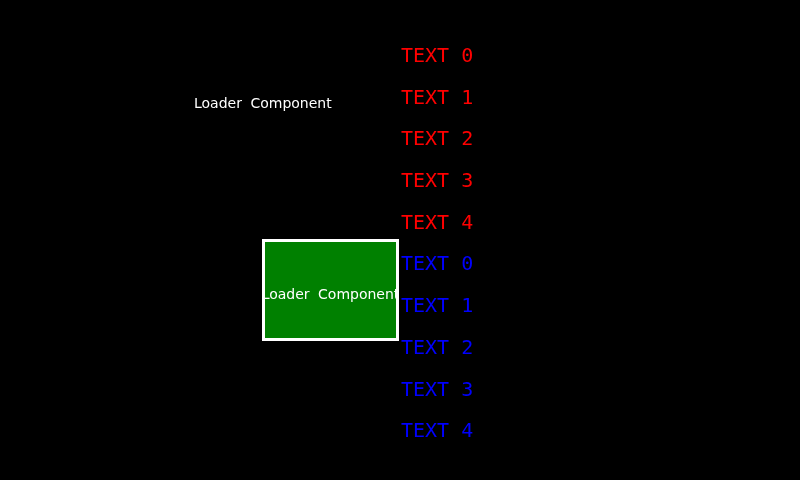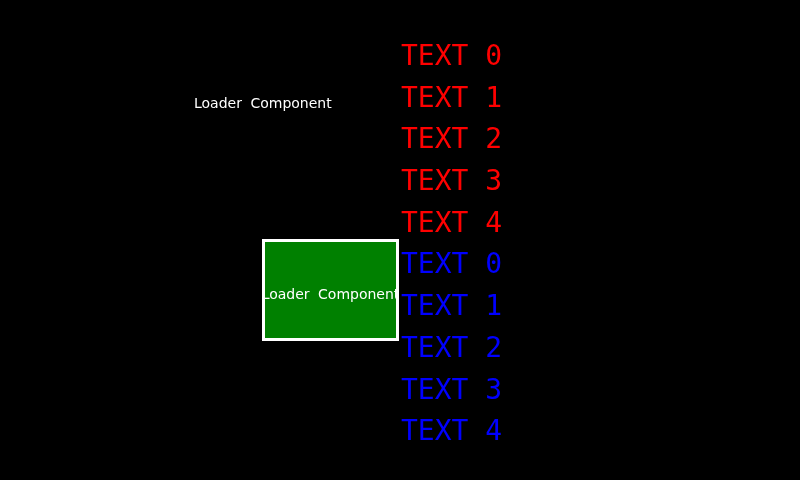--- a/index.html
+++ b/index.html
@@ -54,21 +54,21 @@
     left: 401px;
     top: 35px;
     display: flex;
     flex-direction: column;
   }
 
   .text-item {
     height: 41.7px;
     line-height: 41.7px;
     font-family: "DejaVu Sans Mono", monospace;
-    font-size: 28px;
+    font-size: 20px;
     white-space: pre;
   }
 </style>
 </head>
 <body style="background: rgb(0, 0, 0);">
 
 <div class="screen">
 
   <div class="floating-label" style="color: rgb(255, 255, 255);">Loader Component</div>
 

